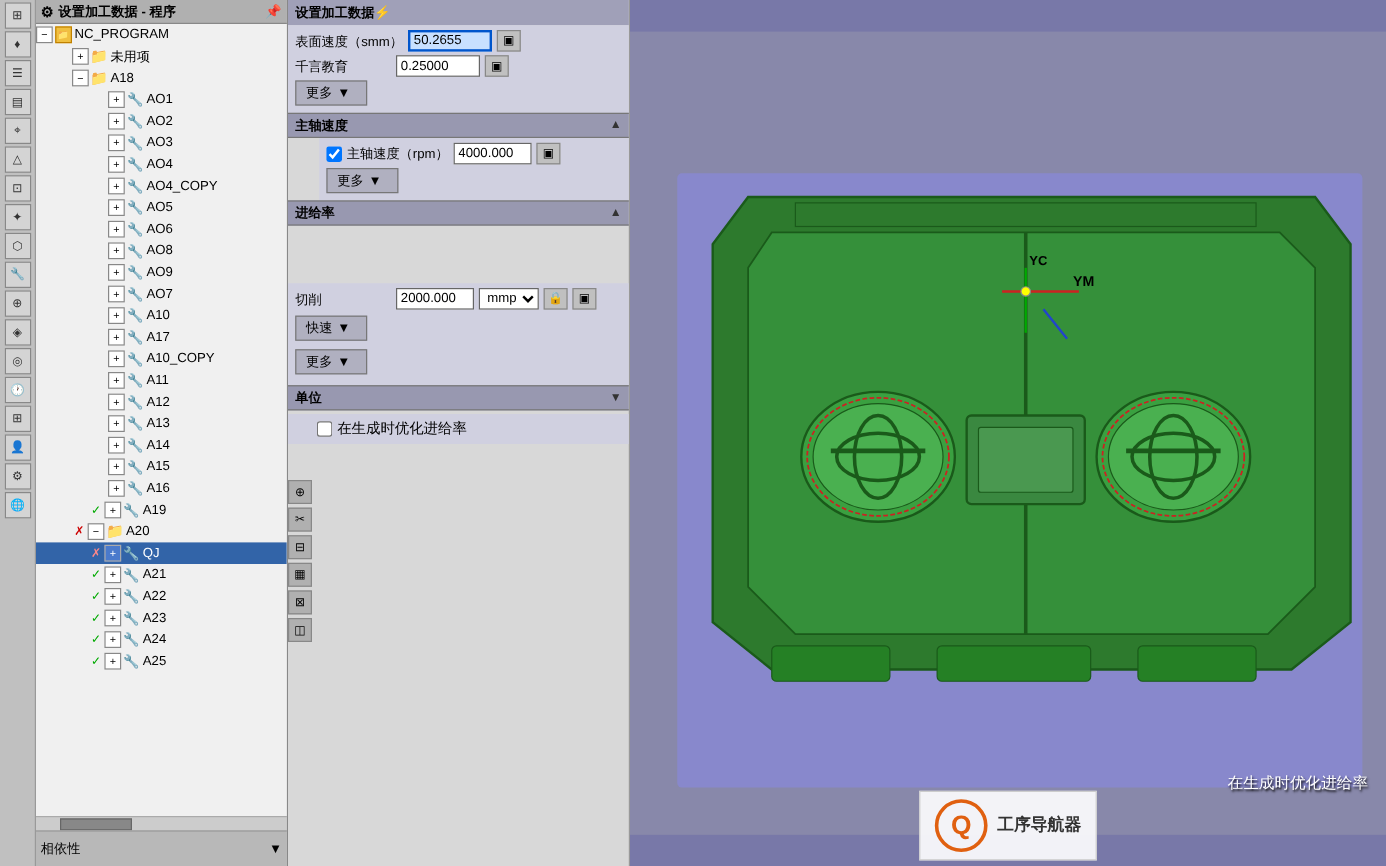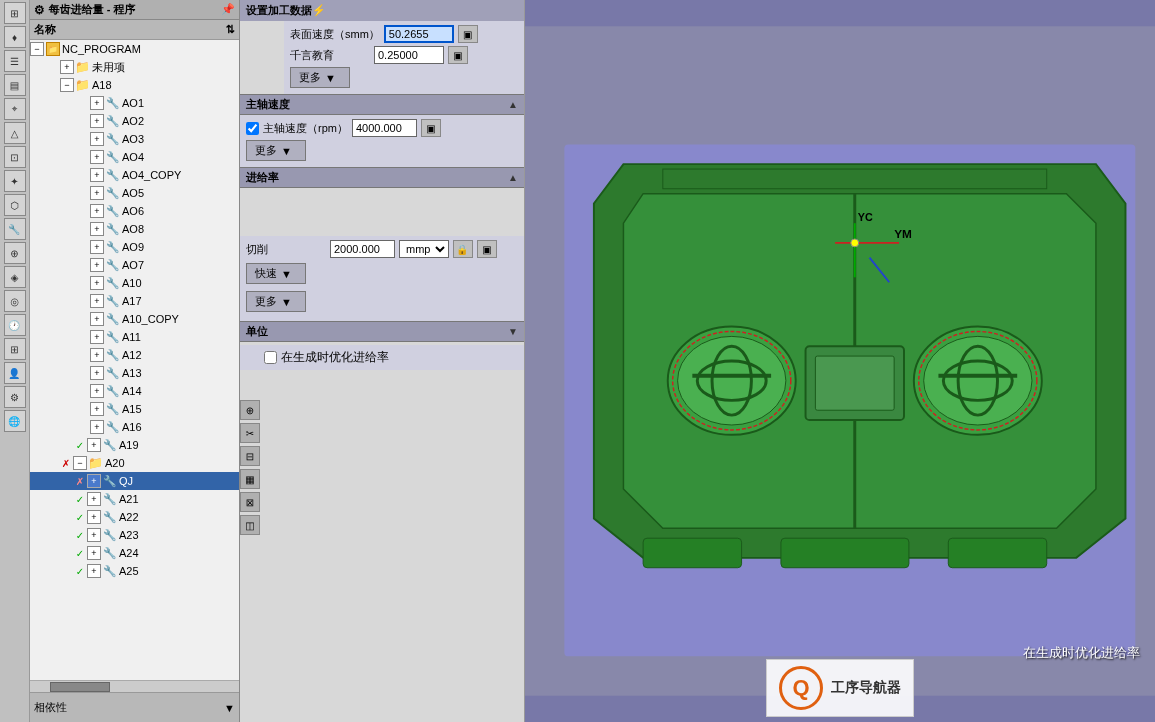--- a/index.html
+++ b/index.html
@@ -344,28 +344,24 @@
   <div class="toolbar-icon">🕐</div>
   <div class="toolbar-icon">⊞</div>
   <div class="toolbar-icon">👤</div>
   <div class="toolbar-icon">⚙</div>
   <div class="toolbar-icon">🌐</div>
 </div>
 
 <div class="left-panel">
   <div class="panel-title">
     <span style="font-size:12px;">⚙</span>
-    <span>每齿进给量 - 程序</span>
+    <span>设置加工数据 - 程序</span>
     <span style="margin-left:auto; cursor:pointer;">📌</span>
   </div>
 
-  <div class="tree-header">
-    <span>名称</span>
-    <span style="cursor:pointer;">⇅</span>
-  </div>
 
   <div class="tree-container">
 
     <div class="tree-item">
       <div class="tree-toggle">−</div>
       <div class="tree-icon icon-folder">📁</div>
       <span>NC_PROGRAM</span>
     </div>
 
     <div class="tree-item" style="padding-left:14px;">
@@ -608,42 +604,42 @@
     <span style="margin-left:auto; cursor:pointer;">▼</span>
   </div>
 </div>
 
 <div class="dialog-panel">
   <div class="dialog-title">
     <span>设置加工数据</span>
     <span style="cursor:pointer;">⚡</span>
   </div>
 
-  <div style="padding: 4px 6px; background: #d0d0e0; margin-left: 44px;">
+  <div style="padding: 4px 6px; background: #d0d0e0;">
     <div class="form-row">
       <span class="form-label">表面速度（smm）</span>
       <input class="form-input highlighted" type="text" style="width: 70px;" value="50.2655">
       <div class="form-btn-small">▣</div>
     </div>
     <div class="form-row">
       <span class="form-label">千言教育</span>
       <input class="form-input" type="text" style="width: 70px;" value="0.25000">
       <div class="form-btn-small">▣</div>
     </div>
     <button class="expand-btn">
       <span>更多</span>
       <span>▼</span>
     </button>
   </div>
 
   <div class="section-header">
     <span>主轴速度</span>
     <span class="section-arrow">▲</span>
   </div>
-  <div class="section-body" style="background:#d0d0e0;">
+  <div class="section-body" style="background:#d0d0e0;margin-left:26px;">
     <div class="form-row">
       <input type="checkbox" checked="" style="">
       <span class="form-label">主轴速度（rpm）</span>
       <input class="form-input" type="text" style="width: 65px;" value="4000.000">
       <div class="form-btn-small">▣</div>
     </div>
     <button class="expand-btn">
       <span>更多</span>
       <span>▼</span>
     </button>

